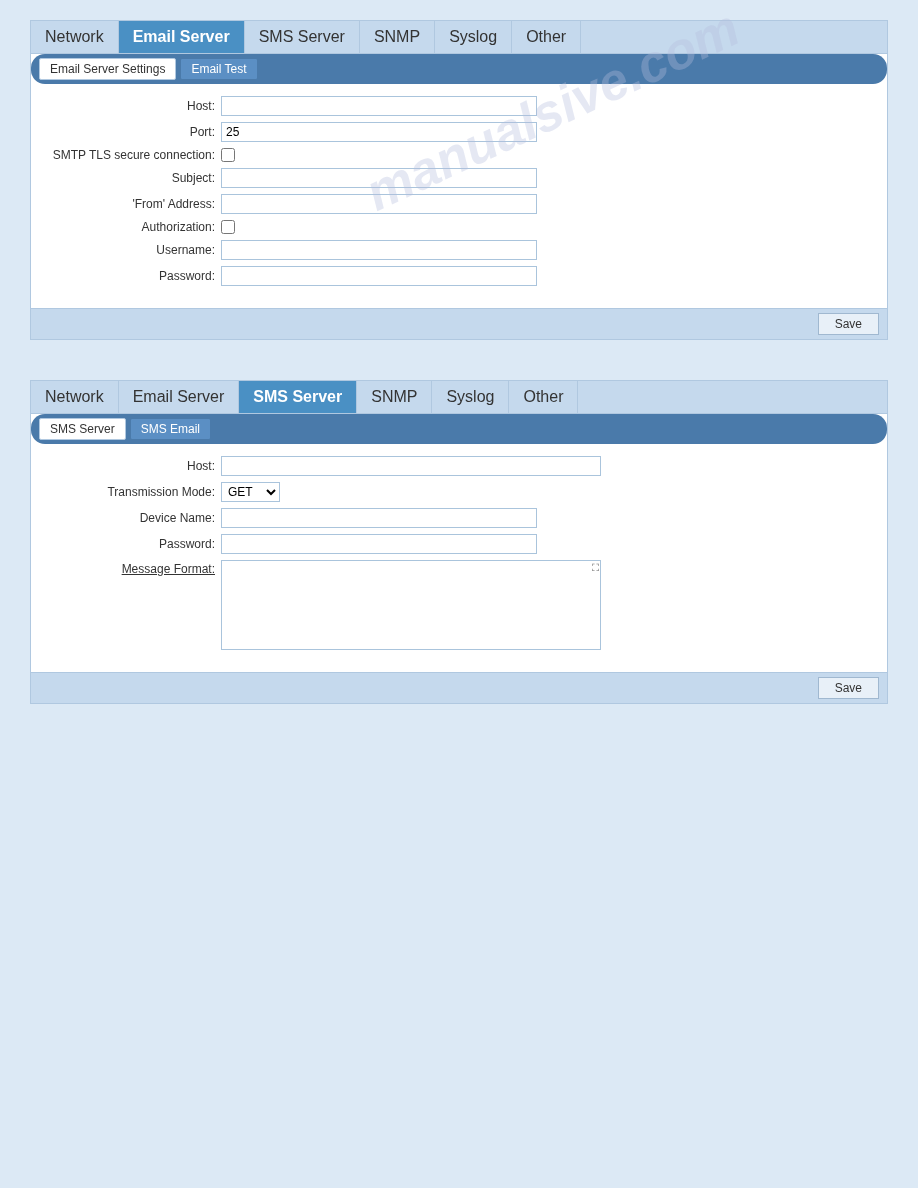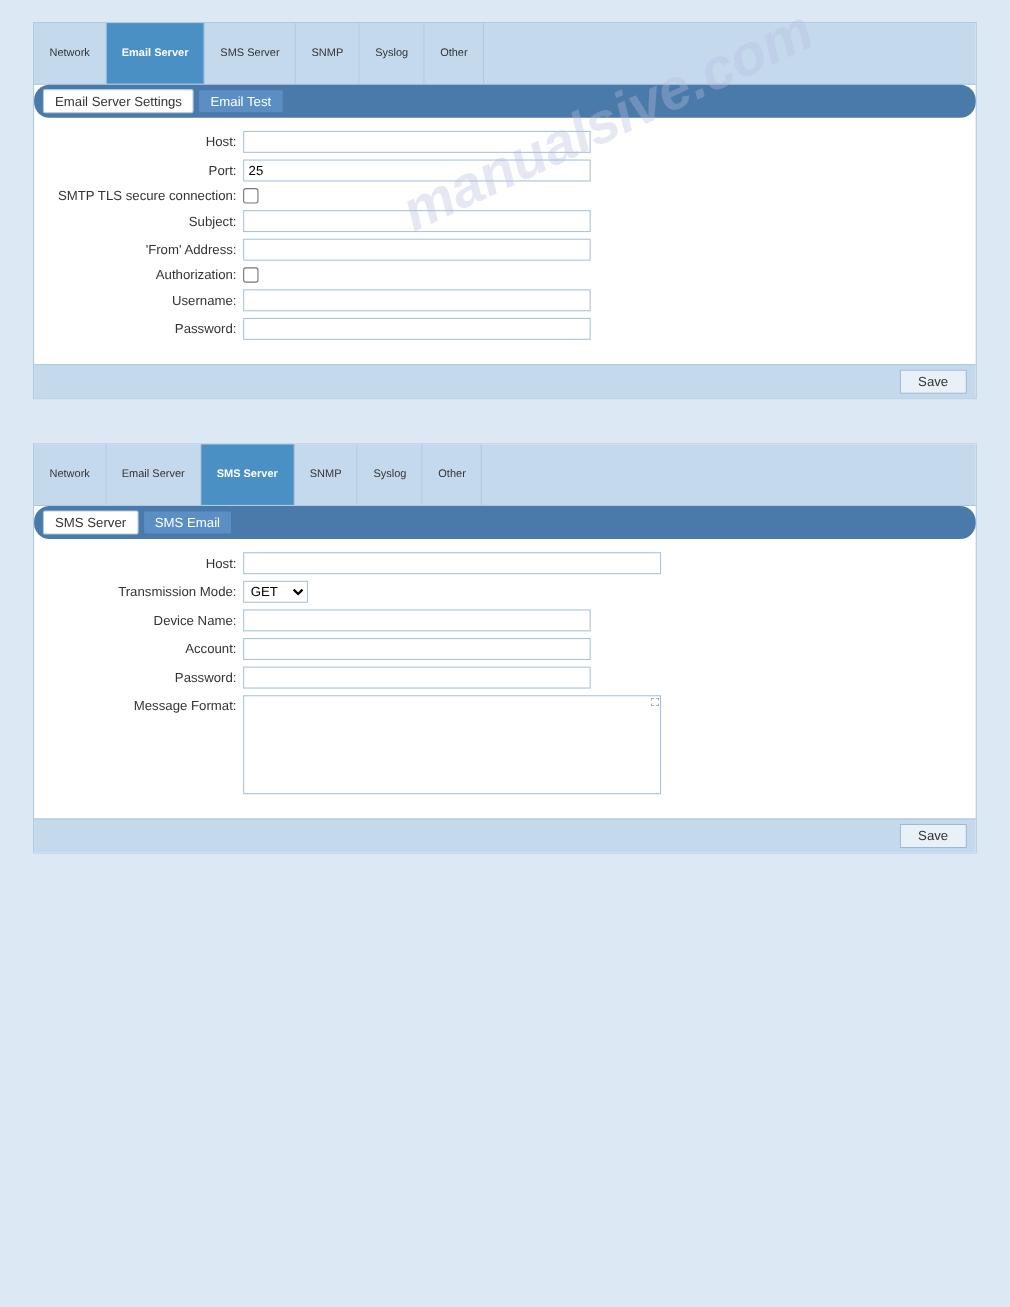--- a/index.html
+++ b/index.html
@@ -25,22 +25,22 @@
     }
 
     
     .tab-bar {
       display: flex;
       background: #c5d9ed;
       border-bottom: 1px solid #b0c8e0;
     }
 
     .tab {
-      padding: 22px 14px;
-      font-size: 10px;
+      padding: 7px 14px;
+      font-size: 16px;
       cursor: pointer;
       color: #333;
       border-right: 1px solid #b0c8e0;
       background: #c5d9ed;
     }
 
     .tab:first-child {
       border-left: none;
     }
 
@@ -285,32 +285,28 @@
             <option>GET</option>
             <option>POST</option>
           </select>
         </div>
 
         <div class="form-row">
           <div class="form-label">Device Name:</div>
           <input type="text" class="form-input form-input-long" style="">
         </div>
 
-        <div class="form-row">
-          <div class="form-label">Account:</div>
-          <input type="text" class="form-input form-input-long" style="">
-        </div>
 
         <div class="form-row">
           <div class="form-label">Password:</div>
           <input type="password" class="form-input form-input-long" style="">
         </div>
 
         <div class="form-row" style="align-items: flex-start;">
-          <div class="form-label" style="padding-top: 2px;">Message Format:</div>
+          <div class="form-label" style="padding-top: 2px; text-decoration: underline;">Message Format:</div>
           <div class="textarea-wrapper">
             <textarea class="form-textarea" style=""></textarea>
             <span class="textarea-icon">⛶</span>
           </div>
         </div>
       </div>
 
       <div class="footer-bar">
         <button class="save-btn">Save</button>
       </div>

